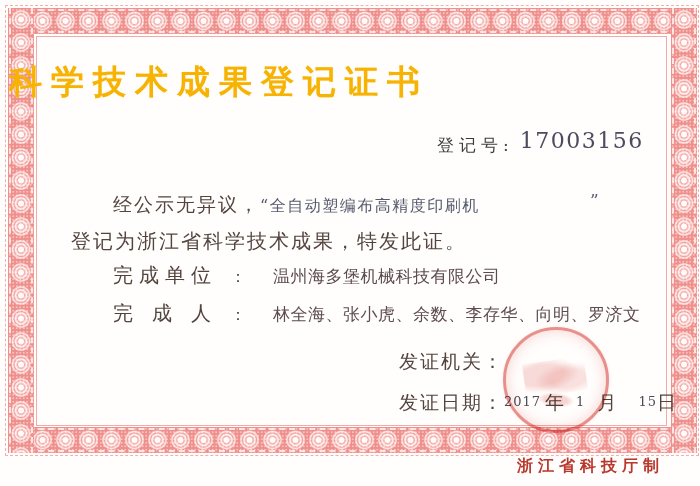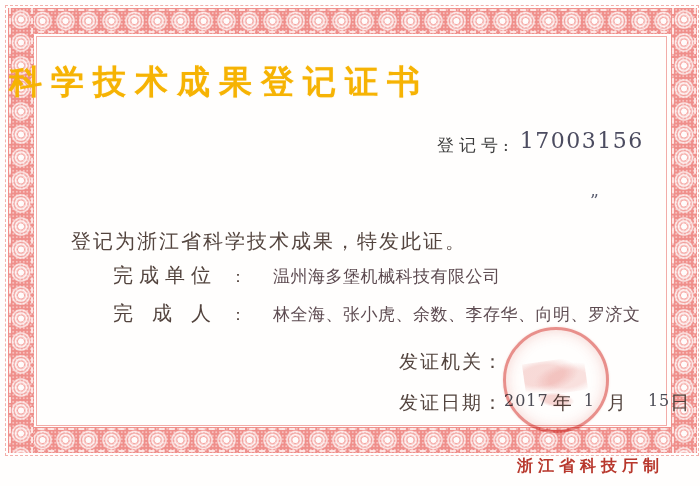--- a/index.html
+++ b/index.html
@@ -62,21 +62,21 @@
   .field-row.unit{top:262px;}
   .field-row.person{top:300px;}
   .field-label{display:inline-block;width:98px;font-size:20px;color:#52433d;
     text-align:justify;text-align-last:justify;}
   .field-colon{font-size:16px;color:#52433d;margin-left:2px;}
   .field-value{font-size:17px;letter-spacing:.5px;color:#5d4b51;margin-left:10px;}
 
   .authority-row{position:absolute;left:399px;top:349px;font-size:19px;letter-spacing:2px;color:#52433d;}
   .date-row{position:absolute;left:399px;top:390px;display:flex;align-items:baseline;white-space:nowrap;color:#52433d;}
   .date-label{font-size:19px;letter-spacing:2px;}
-  .date-num{font-size:16px;color:#4c4c55;transform:translateY(-3px);letter-spacing:1px;}
+  .date-num{font-size:13px;color:#4c4c55;transform:translateY(-3px);letter-spacing:1px;}
   .date-unit{font-size:19px;}
   .gap-s{margin-left:4px;} .gap-m{margin-left:12px;} .gap-l{margin-left:22px;}
 
   .footer{position:absolute;right:36px;top:456px;
     font-size:16px;font-weight:700;letter-spacing:5px;color:#b8382d;}
 
   
   .seal{
     position:absolute;left:503px;top:327px;width:100px;height:100px;
     border:3px solid rgba(217,74,66,.68);border-radius:50%;
@@ -104,20 +104,23 @@
   <div class="strip v-strip strip-right"></div>
   <div class="inner-hairline"></div>
 
   <div class="title">科学技术成果登记证书</div>
 
   <div class="reg-row">
     <span class="reg-label">登记号:</span>
     <span class="reg-number">17003156</span>
   </div>
 
+  <div class="body-line1">
+    <span class="intro">经公示无异议，</span><span class="project">“</span><span class="project">全自动塑编布高精度印刷机</span>
+  </div>
   <div class="close-quote">”</div>
   <div class="body-line2">登记为浙江省科学技术成果，特发此证。</div>
 
   <div class="field-row unit">
     <span class="field-label">完成单位</span>
     <span class="field-colon">：</span>
     <span class="field-value">温州海多堡机械科技有限公司</span>
   </div>
 
   <div class="field-row person">

